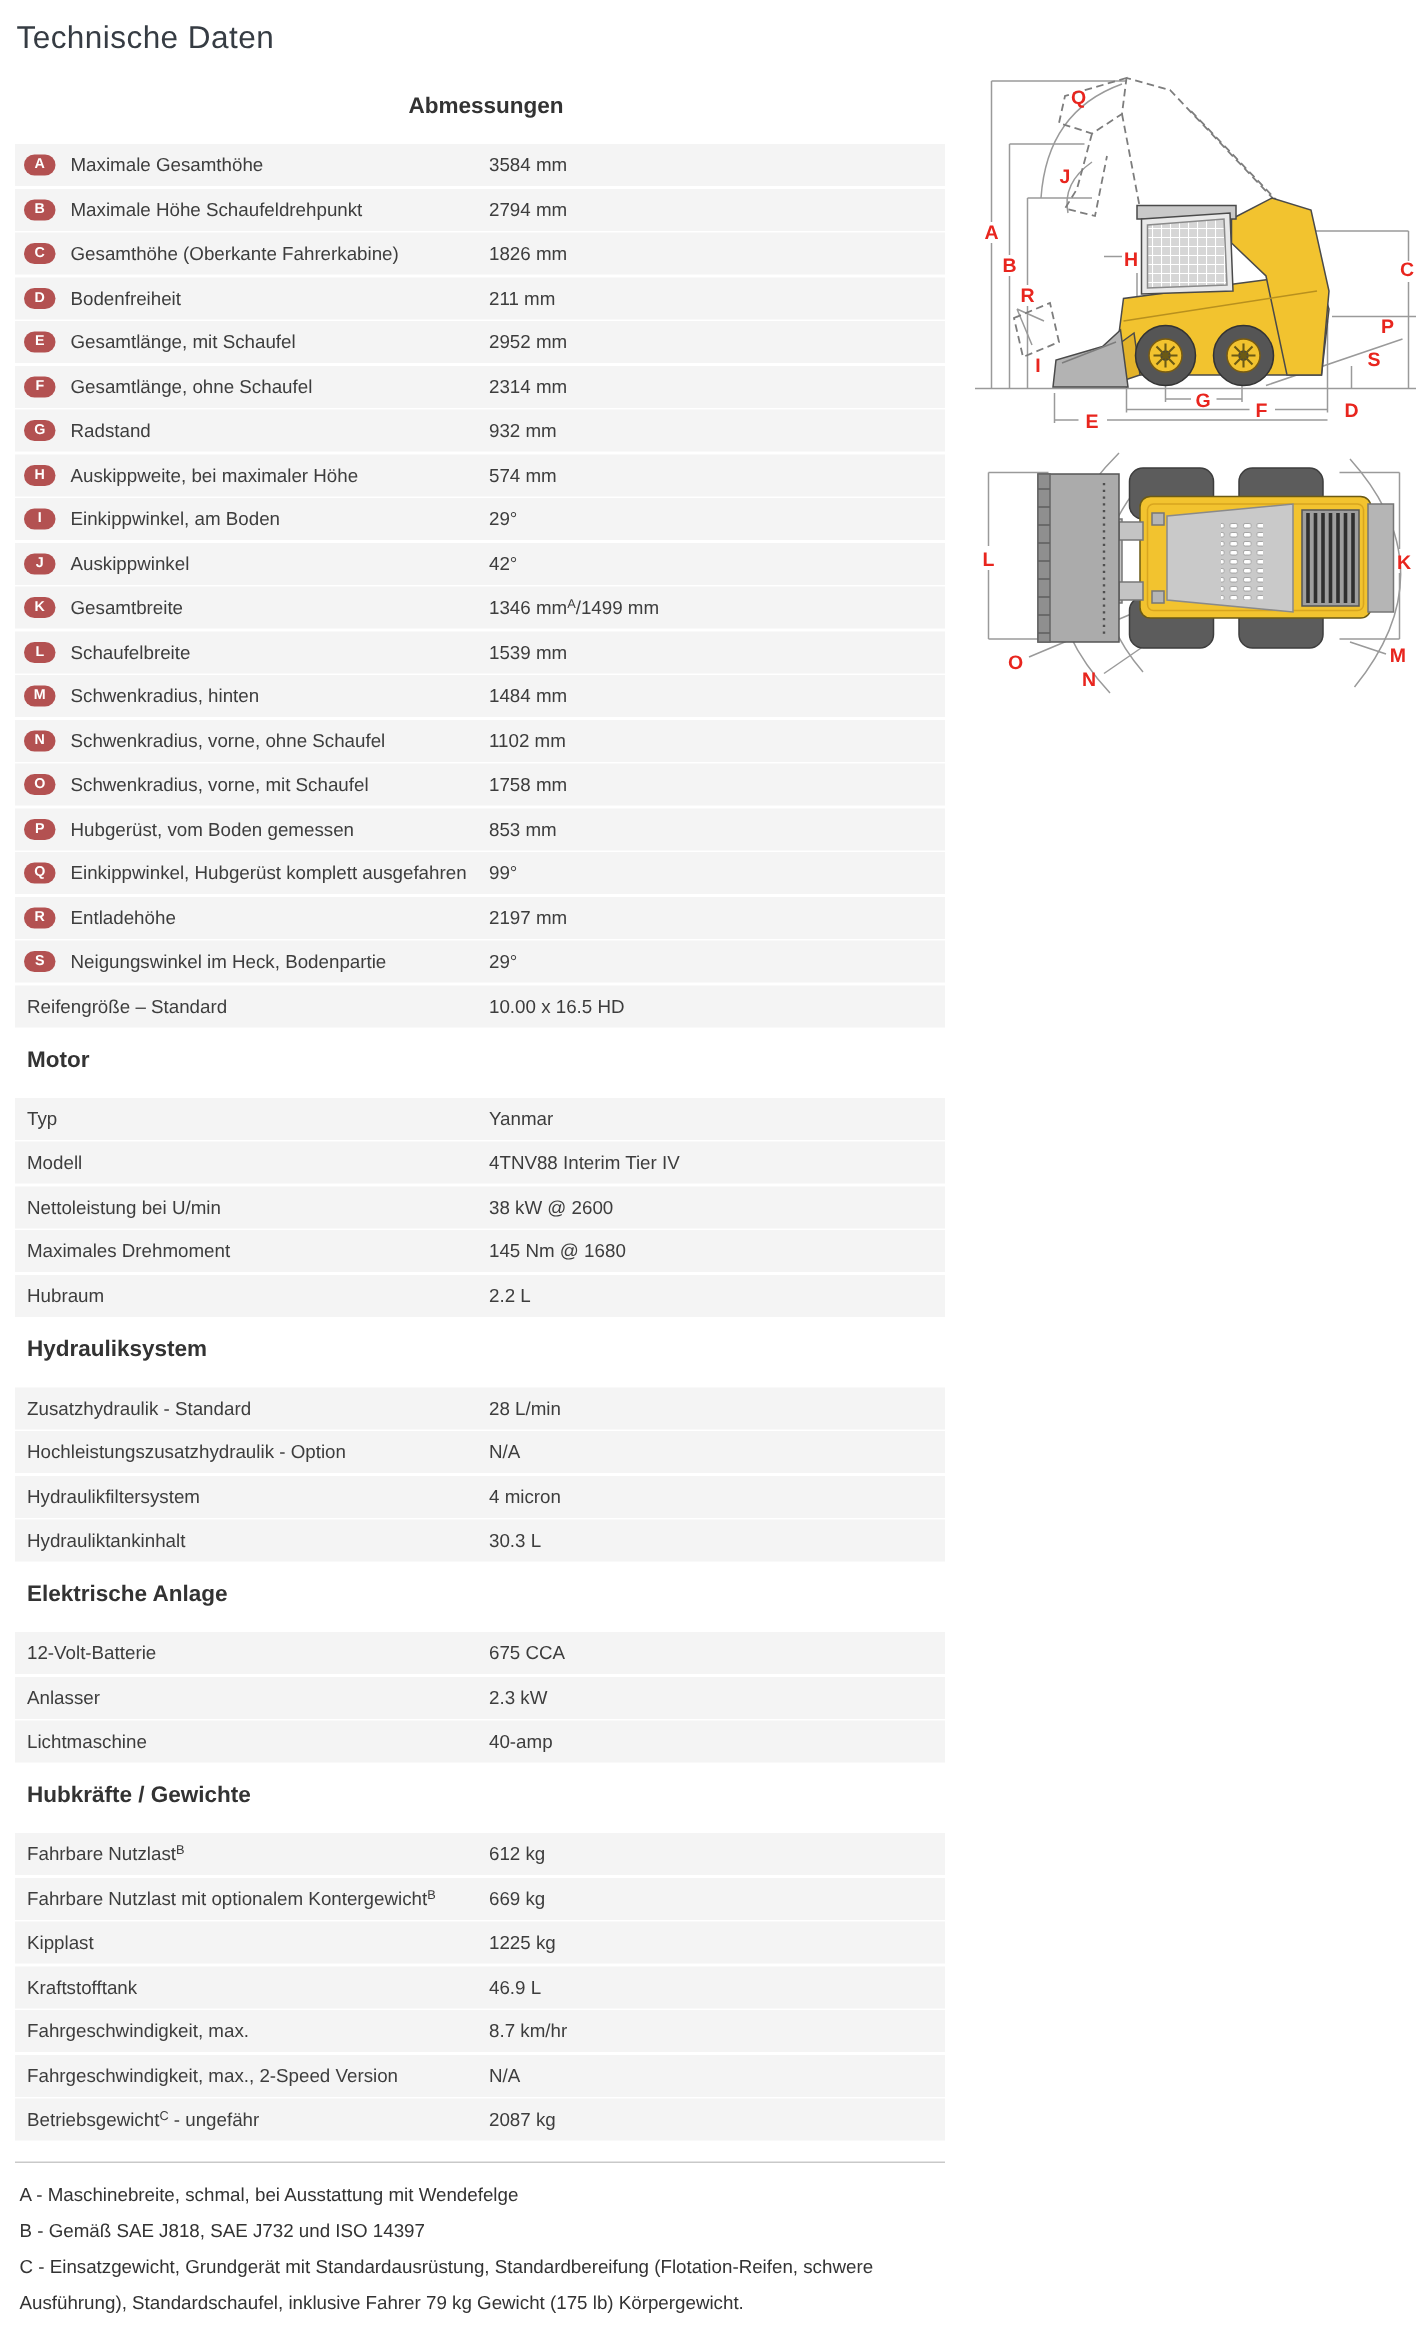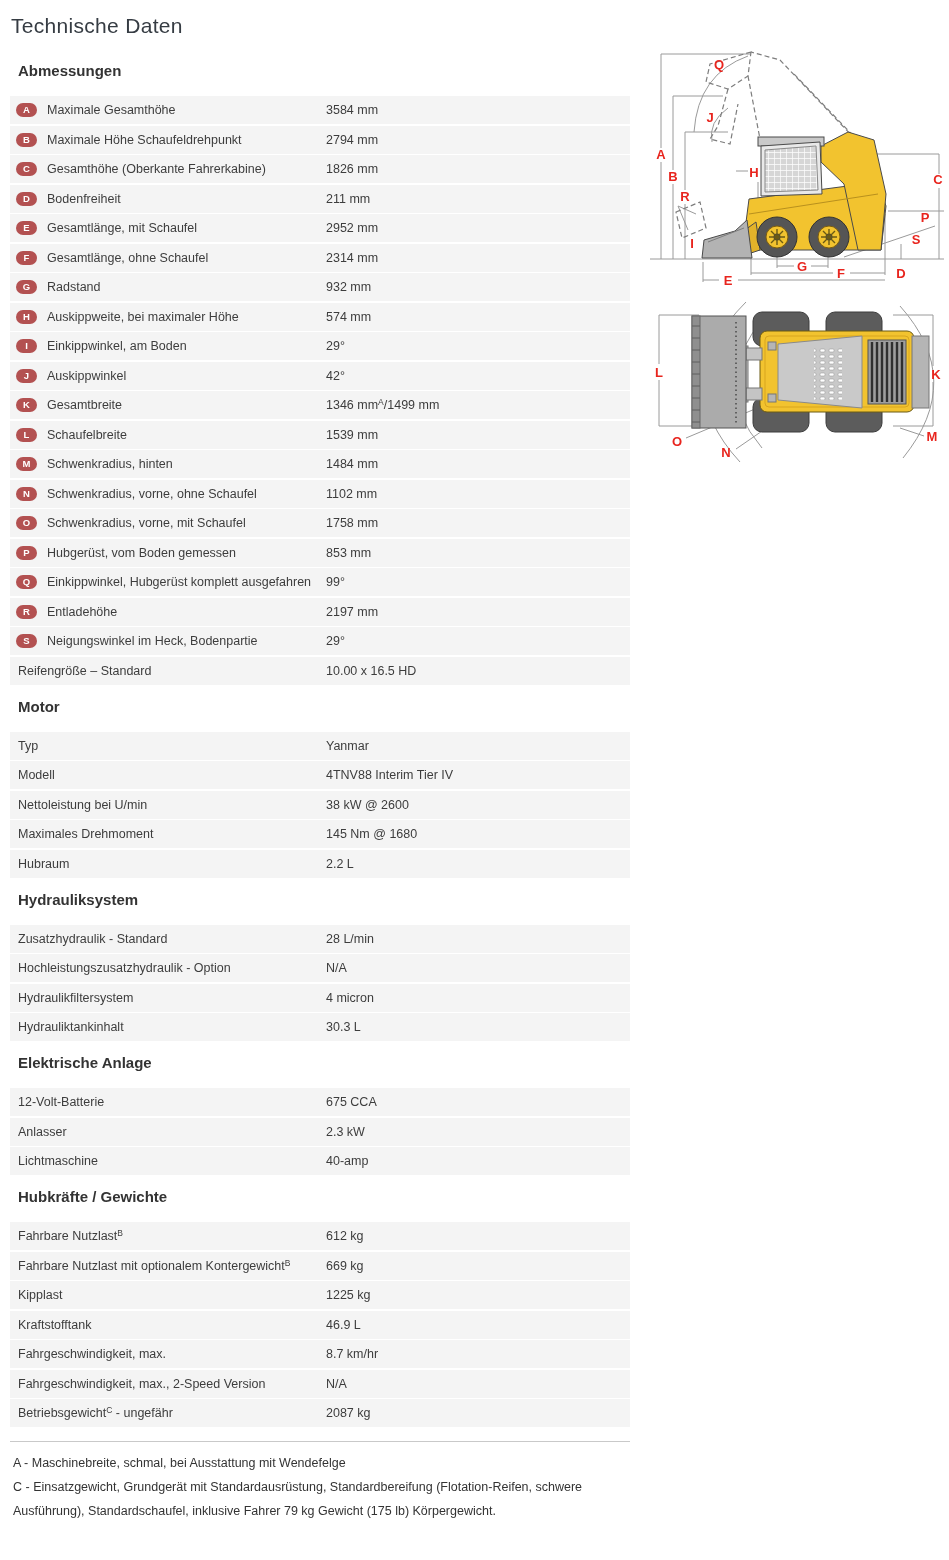--- a/index.html
+++ b/index.html
@@ -5,21 +5,21 @@
   html,body{margin:0;padding:0;background:#ffffff;}
   body{width:949px;height:1560px;position:relative;overflow:hidden;
        font-family:"Liberation Sans",sans-serif;color:#3d3d3d;}
 
   .content{position:absolute;left:10px;top:0;width:620px;}
 
   .page-title{font-size:21px;font-weight:400;color:#363c43;margin:14px 0 0 1px;letter-spacing:.3px;}
 
   .spec-section .section-heading{font-size:15px;font-weight:700;color:#333;
        margin:13px 0 17px 8px;}
-  .spec-section:first-of-type .section-heading{margin-top:24px;}
+  .spec-section:first-of-type .section-heading{margin-top:24px;text-align:center;}
 
   .spec-row{position:relative;height:28px;margin-bottom:1.5px;background:#f4f4f4;
        display:flex;align-items:center;padding-left:6px;box-sizing:border-box;}
   .dim-badge{display:inline-block;width:21px;height:14px;border-radius:7px;background:#b35151;
        color:#fff;font-size:9.5px;font-weight:700;line-height:14px;text-align:center;
        margin-right:10px;flex:0 0 auto;}
   .row-label{font-size:12.5px;color:#3d3d3d;white-space:nowrap;}
   .spec-row.no-badge .row-label{padding-left:2px;}
   .row-value{position:absolute;left:316px;top:0;height:28px;line-height:28px;
        font-size:12.5px;color:#3d3d3d;white-space:nowrap;}
@@ -298,20 +298,21 @@
     <span class="row-value"><span>2087 kg</span></span>
   </div>
 </div>
   </div>
 </div>
 
   <hr class="footnote-divider">
   <div class="footnotes">
   <p class="footnote">A - Maschinebreite, schmal, bei Ausstattung mit Wendefelge</p>
 
+  <p class="footnote">B - Gemäß SAE J818, SAE J732 und ISO 14397</p>
 
   <p class="footnote">C - Einsatzgewicht, Grundgerät mit Standardausrüstung, Standardbereifung (Flotation-Reifen, schwere Ausführung), Standardschaufel, inklusive Fahrer 79 kg Gewicht (175 lb) Körpergewicht.</p>
 </div>
 </div>
 
 <svg id="side-view" class="diagram" width="298" height="246" viewBox="0 0 298 246">
   <defs>
     <pattern id="mesh" width="6" height="6" patternUnits="userSpaceOnUse">
       <rect width="6" height="6" fill="#d6d6d6"></rect>
       <path d="M0,0 H6 M0,0 V6" stroke="#ffffff" stroke-width="1.4" fill="none"></path>

